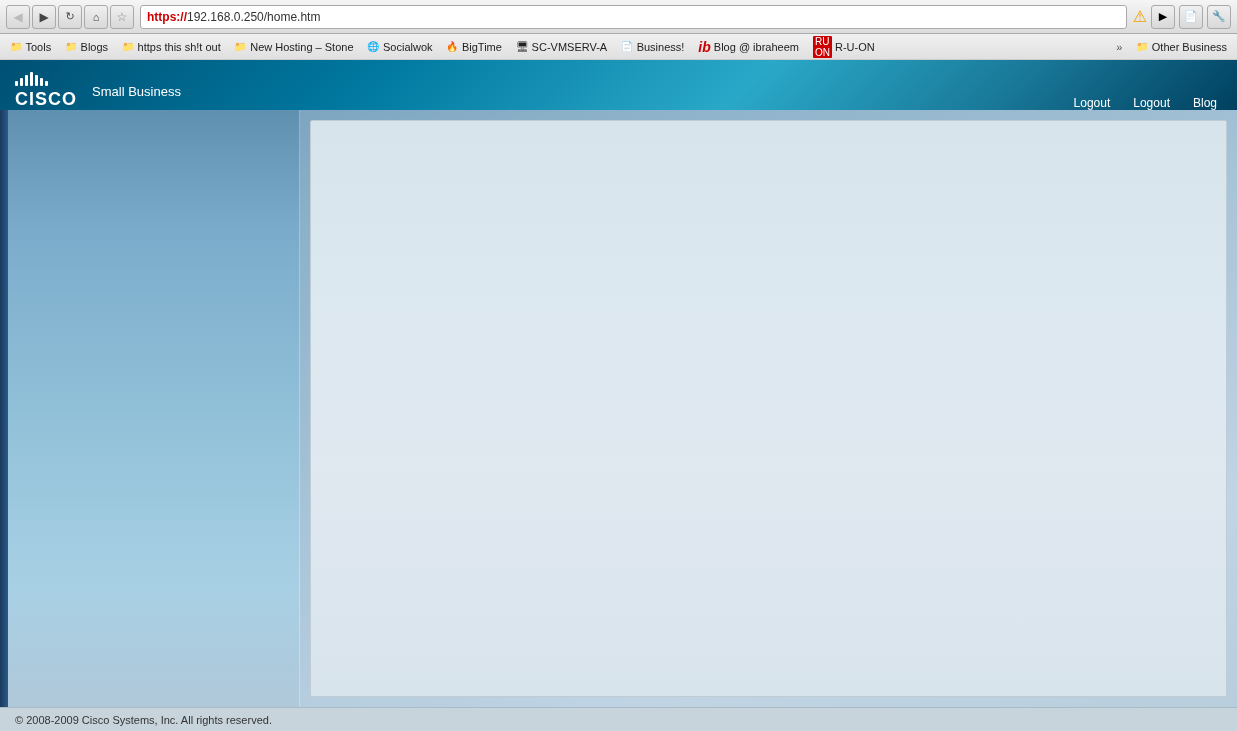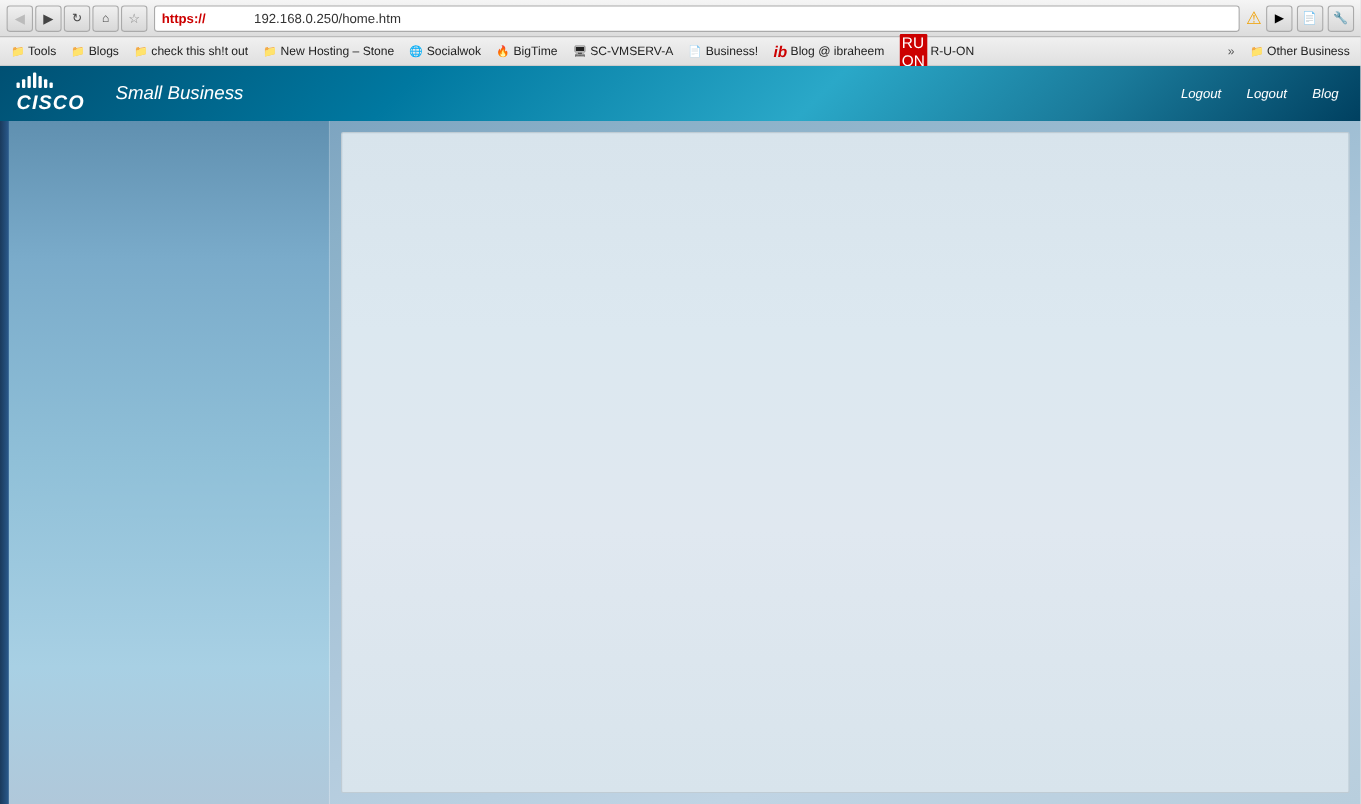--- a/index.html
+++ b/index.html
@@ -34,21 +34,21 @@
 
     .address-bar {
       flex: 1;
       height: 24px;
       border: 1px solid #aaa;
       border-radius: 3px;
       padding: 2px 6px;
       font-size: 12px;
       background: white;
       color: #333;
-      display: flex; align-items: center; gap: 44px;
+      display: flex; align-items: center;
     }
     .address-bar span.https { color: #c00; font-weight: bold; }
     .address-bar span.url-rest { color: #333; }
 
     .nav-right { display: flex; gap: 4px; align-items: center; }
     .warning-icon { color: #f0a000; font-size: 16px; }
     .nav-icon-btn { width: 24px; height: 24px; border: 1px solid #aaa; background: linear-gradient(to bottom, #f0f0f0, #d8d8d8); border-radius: 3px; display: flex; align-items: center; justify-content: center; cursor: pointer; font-size: 11px; }
 
     
     .bookmarks-bar {
@@ -75,34 +75,33 @@
     .other-bookmarks { display: flex; align-items: center; gap: 3px; cursor: pointer; color: #222; padding: 2px 6px; }
 
     
     .app-area { flex: 1; display: flex; flex-direction: column; overflow: hidden; }
 
     
     .cisco-header {
       background: linear-gradient(135deg, #005073 0%, #0078a0 30%, #2aa8c8 60%, #1a7a9a 80%, #004060 100%);
       height: 50px;
       display: flex;
-      align-items: center;
+      align-items: flex-end;
       justify-content: space-between;
       padding: 0 20px 0 15px;
       position: relative;
-      font-style: italic;
     }
     .cisco-logo-area { display: flex; align-items: center; gap: 10px; }
     .cisco-logo {
       display: flex; flex-direction: column; gap: 1px;
     }
     .cisco-bars { display: flex; align-items: flex-end; gap: 2px; margin-bottom: 2px; }
     .cisco-bar { background: white; border-radius: 1px; }
     .cisco-wordmark { color: white; font-size: 18px; font-weight: bold; letter-spacing: 1px; font-family: Arial, sans-serif; }
-    .cisco-subtitle { color: white; font-size: 17px; font-weight: normal; margin-left: 18px; }
+    .cisco-subtitle { color: white; font-size: 13px; font-weight: normal; margin-left: 5px; }
     .header-nav { display: flex; gap: 23px; }
     .header-nav-link { color: white; font-size: 12px; text-decoration: none; cursor: pointer; }
 
     
     .main-content {
       flex: 1;
       display: flex;
       overflow: hidden;
       background: linear-gradient(160deg, #7098b8 0%, #8ab0c8 20%, #a8c4d8 50%, #c0d4e4 80%, #b8cedd 100%);
     }
@@ -181,21 +180,21 @@
     <div class="bookmark-item">
       <span class="bookmark-icon bookmark-folder">📁</span>
       <span>Tools</span>
     </div>
     <div class="bookmark-item">
       <span class="bookmark-icon bookmark-folder">📁</span>
       <span>Blogs</span>
     </div>
     <div class="bookmark-item">
       <span class="bookmark-icon bookmark-folder">📁</span>
-      <span>check this sh!t out</span>
+      <span>https this sh!t out</span>
     </div>
     <div class="bookmark-item">
       <span class="bookmark-icon bookmark-folder">📁</span>
       <span>New Hosting – Stone</span>
     </div>
     <div class="bookmark-item">
       <span class="bookmark-icon">🌐</span>
       <span>Socialwok</span>
     </div>
     <div class="bookmark-item">
@@ -208,21 +207,21 @@
     </div>
     <div class="bookmark-item">
       <span class="bookmark-icon">📄</span>
       <span>Business!</span>
     </div>
     <div class="bookmark-item">
       <span class="bookmark-icon" style="font-style:italic;font-weight:bold;color:#c00;font-size:14px;text-align:right;">ib</span>
       <span>Blog @ ibraheem</span>
     </div>
     <div class="bookmark-item">
-      <span class="bookmark-icon" style="font-size:14px;background:#c00;color:white;padding:0 2px;border-radius:1px;">RU<br>ON</span>
+      <span class="bookmark-icon" style="font-size:10px;background:#c00;color:white;padding:0 2px;border-radius:1px;">RU<br>ON</span>
       <span>R-U-ON</span>
     </div>
     <div class="bookmark-overflow">»</div>
     <div class="other-bookmarks">
       <span class="bookmark-icon bookmark-folder">📁</span>
       <span>Other Business</span>
     </div>
   </div>
 
   <div class="app-area">
@@ -254,16 +253,19 @@
 
       <div class="sidebar">
       </div>
 
       <div class="right-content">
         <div class="content-panel">
         </div>
       </div>
     </div>
 
+    <div class="footer">
+      <span>© 2008-2009 Cisco Systems, Inc. All rights reserved.</span>
+    </div>
 
   </div>
 
 </div>
 
 </body></html>

